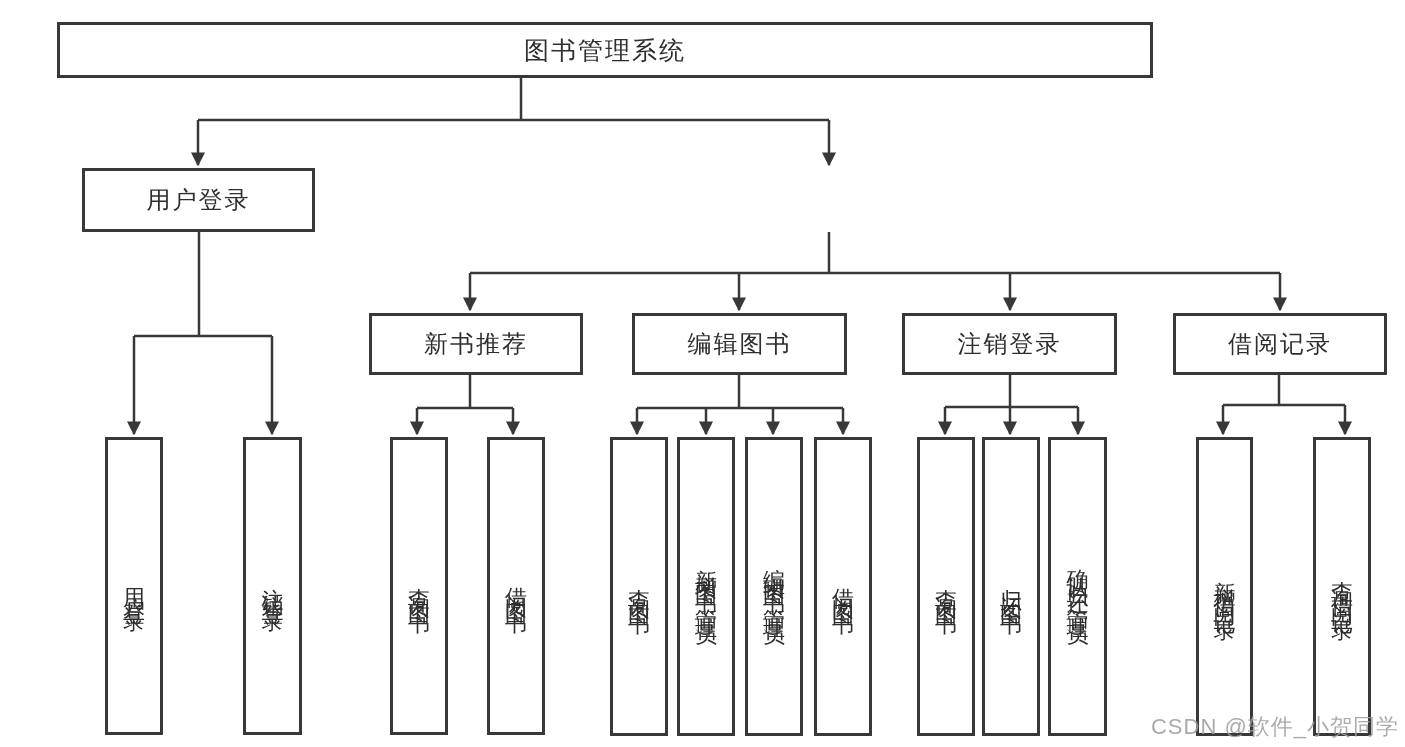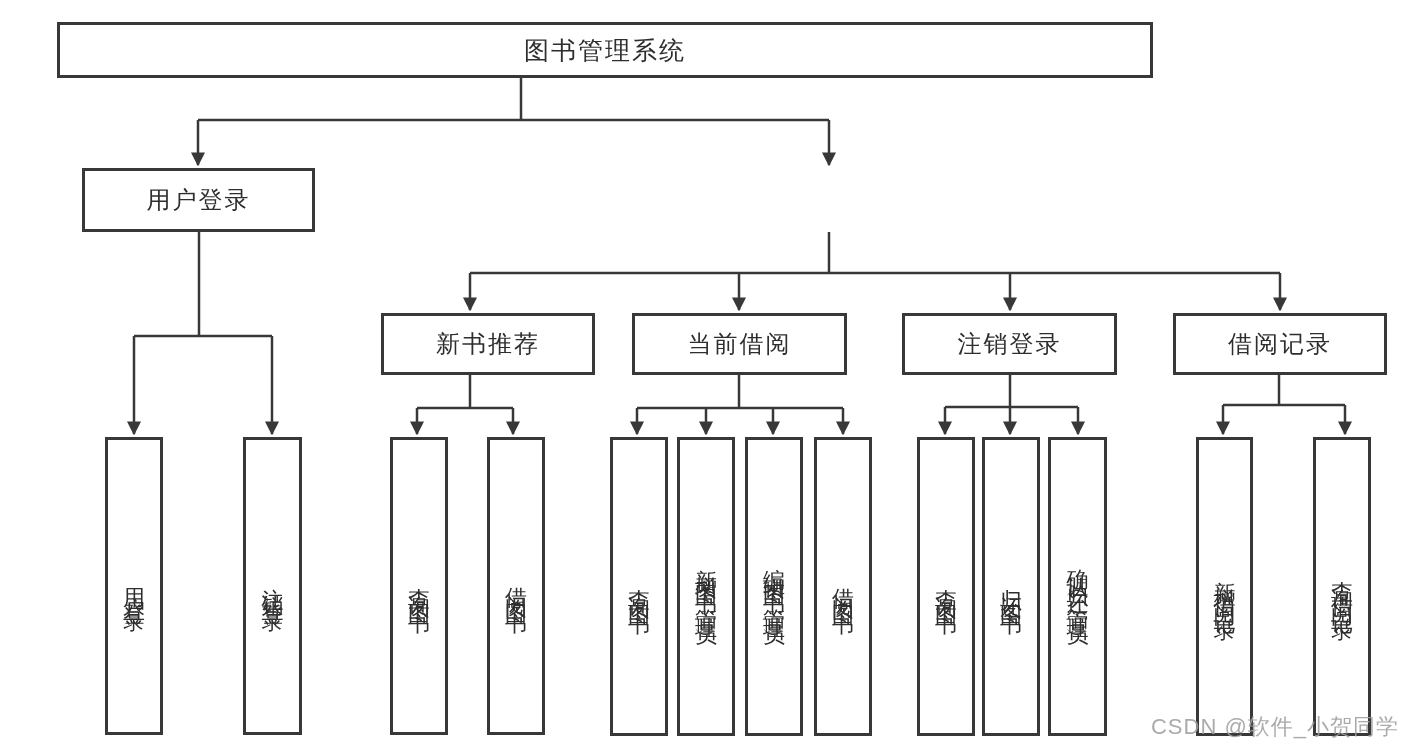--- a/index.html
+++ b/index.html
@@ -124,25 +124,25 @@
   </svg>
 
   <div class="box" style="left:21px; top:22px; width:1096px; height:56px;margin-left:36px;">
     <span class="hlabel root-label">图书管理系统</span>
   </div>
 
   <div class="box" style="left:82px; top:168px; width:233px; height:64px;">
     <span class="hlabel">用户登录</span>
   </div>
 
-  <div class="box" style="left:381px; top:313px; width:214px; height:62px;">
+  <div class="box" style="left:369px; top:313px; width:214px; height:62px;">
     <span class="hlabel">新书推荐</span>
   </div>
   <div class="box" style="left:632px; top:313px; width:215px; height:62px;">
-    <span class="hlabel">当前借阅</span>
+    <span class="hlabel">编辑图书</span>
   </div>
   <div class="box" style="left:902px; top:313px; width:215px; height:62px;">
     <span class="hlabel">注销登录</span>
   </div>
   <div class="box" style="left:1173px; top:313px; width:214px; height:62px;">
     <span class="hlabel">借阅记录</span>
   </div>
 
   <div class="box leaf" style="left:105px; top:437px; width:58px; height:298px;">
     <span class="vlabel">用户登录</span>

